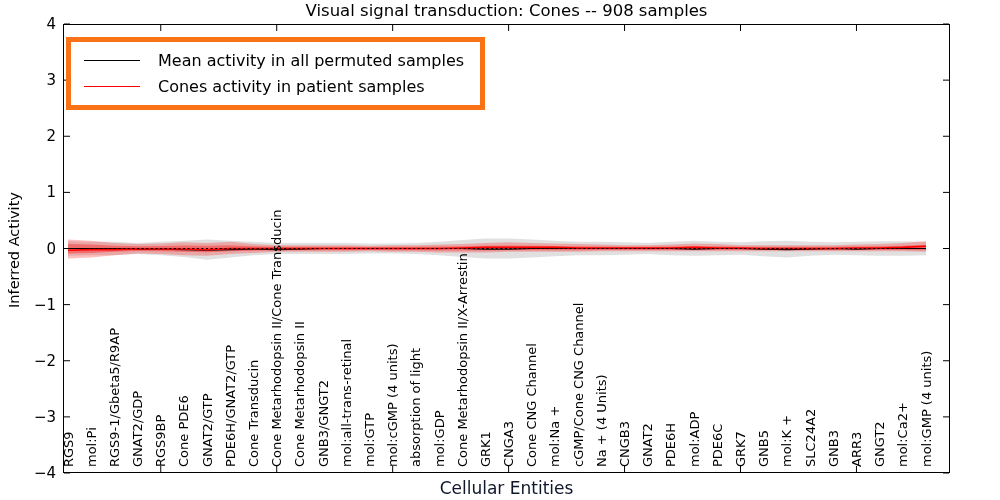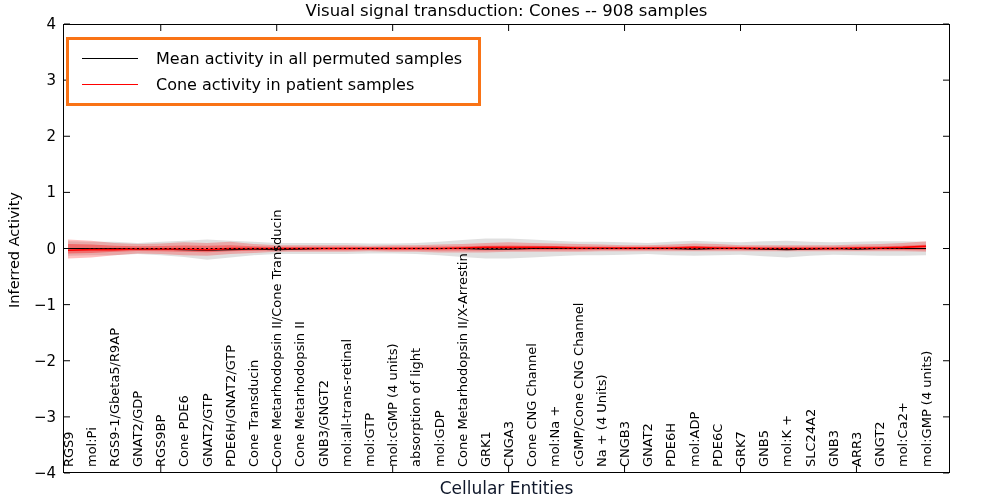--- a/index.html
+++ b/index.html
@@ -16,21 +16,21 @@
     position:absolute;left:63px;top:478px;width:887px;text-align:center;
     font-size:17px;color:#0f172a;
   }
   .y-axis-title{
     position:absolute;left:14px;top:250px;white-space:nowrap;
     transform:translate(-50%,-50%) rotate(-90deg);
     font-size:14.5px;color:#000;
   }
   .legend{
     position:absolute;left:66px;top:37px;background:#ffffff;
-    border:3px solid #f97316;padding:9px 16px 9px 13px;
+    border:5px solid #f97316;padding:9px 16px 9px 13px;
     display:flex;flex-direction:column;gap:7px;z-index:5;
   }
   .legend-row{display:flex;align-items:center;gap:18px;}
   .legend-swatch{display:inline-block;width:56px;height:0;border-top:1.8px solid #000;}
   .legend-label{font-size:16px;white-space:nowrap;}
 </style>
 </head>
 <body>
 
 <div id="figure">
@@ -129,16 +129,16 @@
 
   <div class="x-axis-title">Cellular Entities</div>
 
   <div class="legend">
     <div class="legend-row">
       <span class="legend-swatch" style="border-top-color: rgb(0, 0, 0);"></span>
       <span class="legend-label">Mean activity in all permuted samples</span>
     </div>
     <div class="legend-row">
       <span class="legend-swatch" style="border-top-color: rgb(255, 0, 0);"></span>
-      <span class="legend-label">Cone activity in patient samples</span>
+      <span class="legend-label">Cones activity in patient samples</span>
     </div>
   </div>
 </div>
 
 </body></html>

